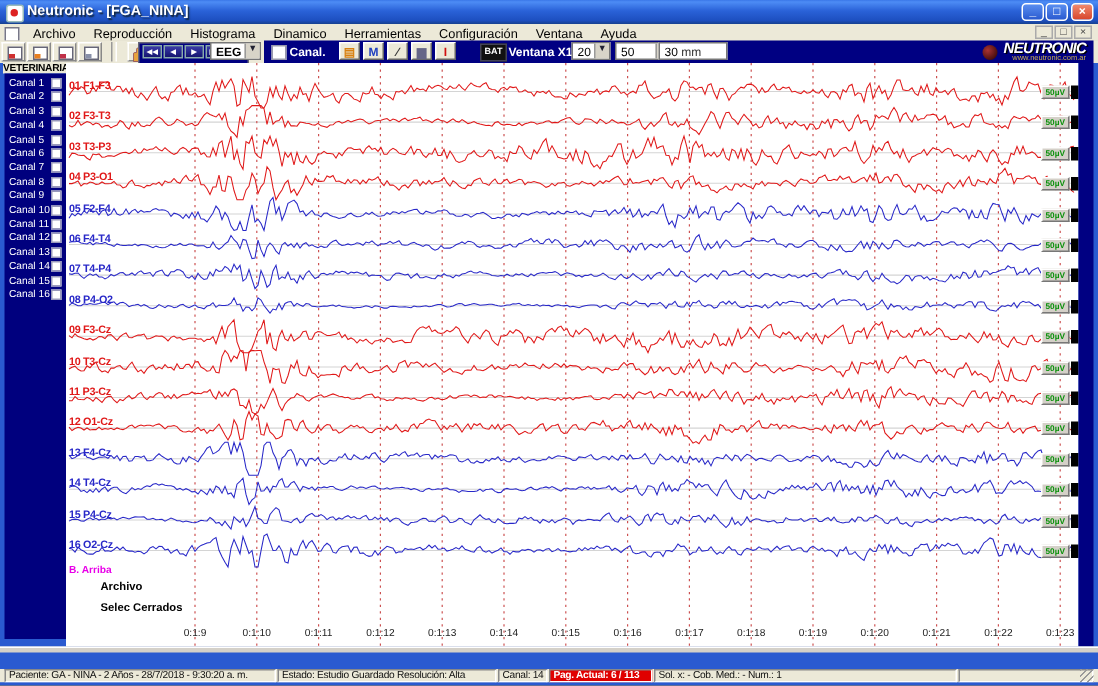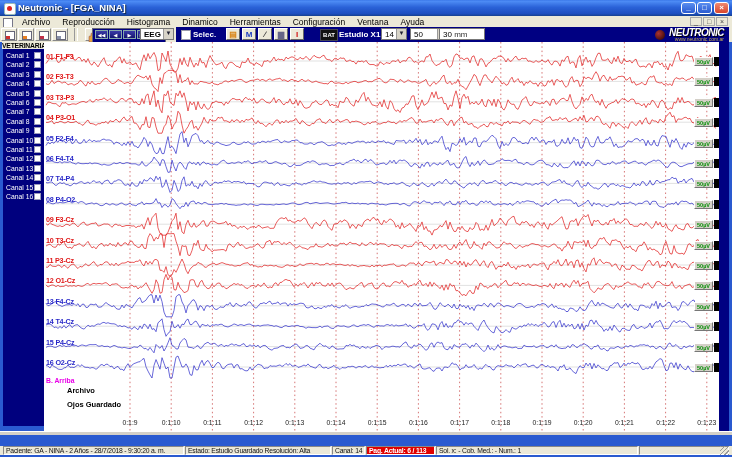--- a/index.html
+++ b/index.html
@@ -140,26 +140,26 @@
         <line x1="7" y1="6.5" x2="10" y2="9.5" stroke="#234a9a" stroke-width="1.4"></line>
       </svg>
     </span>
     <div class="abs" id="playgroup"><span class="pbtn">◀◀</span><span class="pbtn">◀</span><span class="pbtn">▶</span><span class="pbtn">▶▶</span><span class="pbtn">▶|</span></div>
     <div class="abs" id="eeg-combo">
       <span>EEG</span>
       <span class="drop">▼</span>
     </div>
     <div class="abs" id="navy">
       <div class="abs" id="selec-box"></div>
-      <div class="abs" id="selec-label">Selec.</div>
+      <div class="abs" id="selec-label">Canal.</div>
       <span id="tool-buttons"><span class="nbtn" style="left: 50px; color: rgb(216, 128, 16);">▤</span><span class="nbtn" style="left: 66px; color: rgb(32, 64, 192);">M</span><span class="nbtn" style="left: 82px; color: rgb(51, 51, 51);">∕</span><span class="nbtn" style="left: 98px; color: rgb(102, 102, 136);">▆</span><span class="nbtn" style="left: 114px; color: rgb(208, 16, 16);">I</span></span>
       <div class="abs" id="bat-btn">BAT</div>
-      <div class="abs" id="filtro-label">Estudio X1</div>
+      <div class="abs" id="filtro-label">Ventana X1</div>
       <div class="abs combo" style="left:205px;width:26px">
-        <span>14</span>
+        <span>20</span>
         <span class="drop">▼</span>
       </div>
       <div class="abs combo" style="left:234px;width:38px">
         <span>50</span>
         <span class="drop">▼</span>
       </div>
       <div class="abs combo" style="left:263px;width:46px">
         <span>30</span>
         <span id="speed-unit">mm</span>
       </div>
@@ -235,21 +235,21 @@
       </div>
       <div class="canal-row" style="top: 143px;">
         <span class="canal-label">Canal 16</span>
         <span class="canal-check"></span>
       </div>
     </div>
 
   <div class="abs" id="plot">
     <div id="ann-marker">B. Arriba</div>
     <div id="ann-line1">Archivo</div>
-    <div id="ann-line2">Ojos Guardado</div>
+    <div id="ann-line2">Selec Cerrados</div>
   <svg width="675" height="389" viewBox="0 0 675 389">
         <line x1="2" x2="672" y1="19" y2="19" stroke="#d4d4d4" stroke-width="0.7"></line>
         <line x1="2" x2="672" y1="39.4" y2="39.4" stroke="#d4d4d4" stroke-width="0.7"></line>
         <line x1="2" x2="672" y1="59.8" y2="59.8" stroke="#d4d4d4" stroke-width="0.7"></line>
         <line x1="2" x2="672" y1="80.19999999999999" y2="80.19999999999999" stroke="#d4d4d4" stroke-width="0.7"></line>
         <line x1="2" x2="672" y1="100.6" y2="100.6" stroke="#d4d4d4" stroke-width="0.7"></line>
         <line x1="2" x2="672" y1="121" y2="121" stroke="#d4d4d4" stroke-width="0.7"></line>
         <line x1="2" x2="672" y1="141.39999999999998" y2="141.39999999999998" stroke="#d4d4d4" stroke-width="0.7"></line>
         <line x1="2" x2="672" y1="161.79999999999998" y2="161.79999999999998" stroke="#d4d4d4" stroke-width="0.7"></line>
         <line x1="2" x2="672" y1="182.2" y2="182.2" stroke="#d4d4d4" stroke-width="0.7"></line>

